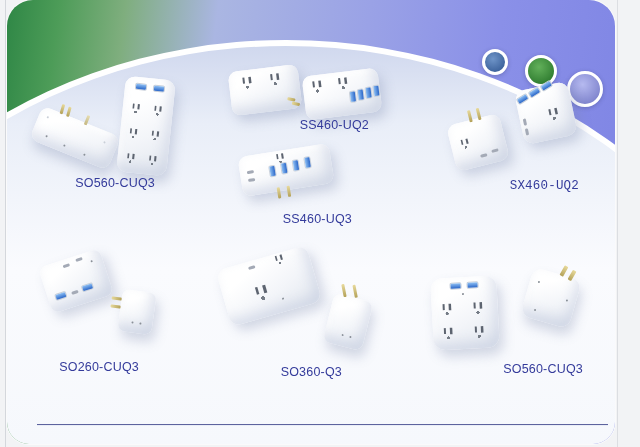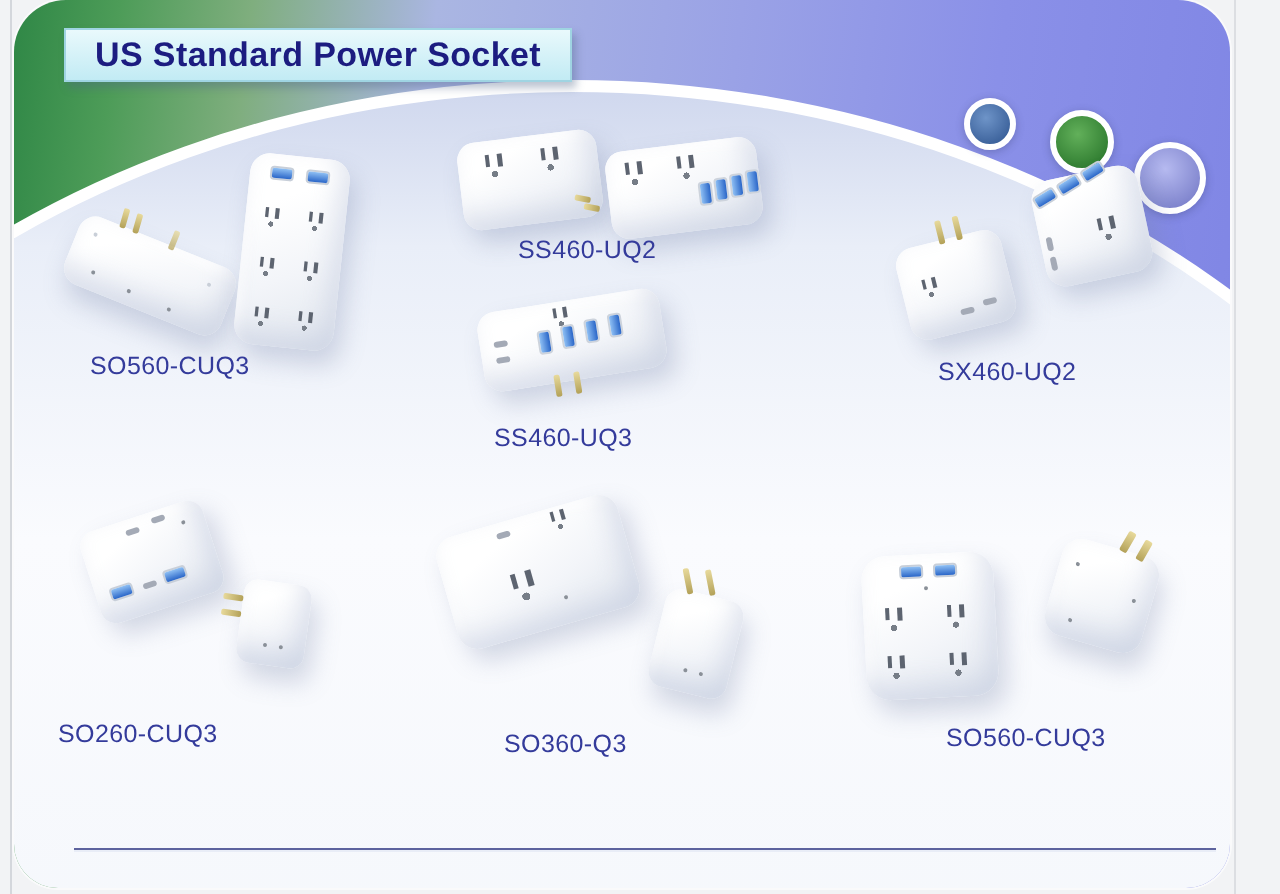--- a/index.html
+++ b/index.html
@@ -63,21 +63,21 @@
   .usbv{position:absolute;width:5px;height:10px;border-radius:1px;
     background:linear-gradient(90deg,#8fc0f4,#2a66c8);box-shadow:0 0 0 1px #cdd3dc;}
   .usbc{position:absolute;width:7px;height:3px;border-radius:1.5px;background:#a4aab6;}
   .prg{position:absolute;width:3px;height:10px;border-radius:1px;
     background:linear-gradient(#e8da9c,#b3a158);}
   .prgh{position:absolute;width:10px;height:3px;border-radius:1px;
     background:linear-gradient(90deg,#e8da9c,#b3a158);}
   .dotm{position:absolute;width:2px;height:2px;border-radius:50%;background:#8a9098;}
 
   .plabel{
-    position:absolute;text-align:left;
+    position:absolute;text-align:right;
     font-size:12.5px;color:#343b9b;letter-spacing:0.2px;white-space:nowrap;
   }
   .divider{
     position:absolute;left:30px;top:424px;width:571px;height:0;
     border-top:1px solid #5d639e;border-bottom:1px solid #e9edf7;
   }
 </style>
 </head>
 <body>
 
@@ -85,23 +85,20 @@
 <div class="edge-line-right"></div>
 
 <div class="panel">
 
   <div class="content-ellipse"></div>
 
   <div class="dot dot-blue"></div>
   <div class="dot dot-green"></div>
   <div class="dot dot-purple"></div>
 
-  <div class="title-box">
-    <span>US Standard Power Socket</span>
-  </div>
 
   <div>
     <div class="dev" style="left:26px;top:120px;width:84px;height:36px;border-radius:9px;transform:rotate(22deg);">
       <span class="prg" style="left:18px;top:-9px;transform:rotate(-6deg);"></span>
       <span class="prg" style="left:25px;top:-9px;transform:rotate(-6deg);"></span>
       <span class="prg" style="left:45px;top:-8px;opacity:.75;"></span>
       <span class="dotm" style="left:14px;top:26px;"></span>
       <span class="dotm" style="left:34px;top:28px;"></span>
       <span class="dotm" style="left:56px;top:29px;"></span>
       <span class="dotm" style="left:8px;top:8px;background:#c9cfd8;"></span>
@@ -162,21 +159,21 @@
       <span class="usbc" style="left:38px;top:34px;"></span>
     </div>
     <div class="dev" style="left:512px;top:86px;width:54px;height:54px;border-radius:10px;transform:rotate(-12deg);">
       <span class="usb" style="left:2px;top:6px;transform:rotate(-20deg);"></span>
       <span class="usb" style="left:15px;top:2px;transform:rotate(-20deg);"></span>
       <span class="usb" style="left:28px;top:-2px;transform:rotate(-20deg);"></span>
       <span class="out" style="left:28px;top:22px;"></span>
       <span class="usbc" style="left:1px;top:30px;transform:rotate(90deg);"></span>
       <span class="usbc" style="left:1px;top:40px;transform:rotate(90deg);"></span>
     </div>
-    <div class="plabel" style="left:462px;top:179px;width:110px;">SX460-UQ2</div>
+    <div class="plabel" style="left:462px;top:179px;width:110px;font-family:Liberation Mono, monospace;">SX460-UQ2</div>
   </div>
 
   <div>
     <div class="dev" style="left:37px;top:257px;width:64px;height:48px;border-radius:8px;transform:rotate(-18deg);">
       <span class="usbc" style="left:24px;top:5px;"></span>
       <span class="usbc" style="left:38px;top:3px;"></span>
       <span class="dotm" style="left:52px;top:9px;"></span>
       <span class="usb" style="left:8px;top:31px;"></span>
       <span class="usbc" style="left:24px;top:33px;"></span>
       <span class="usb" style="left:36px;top:31px;"></span>

